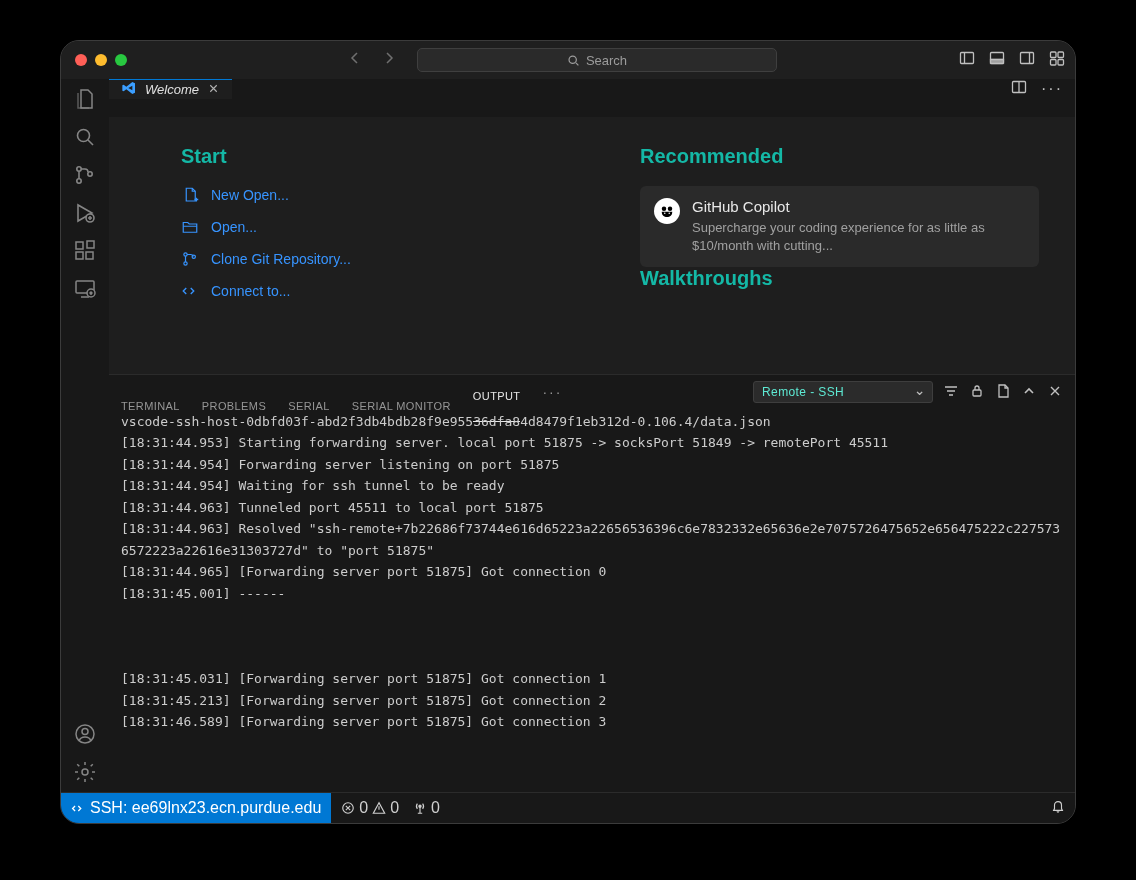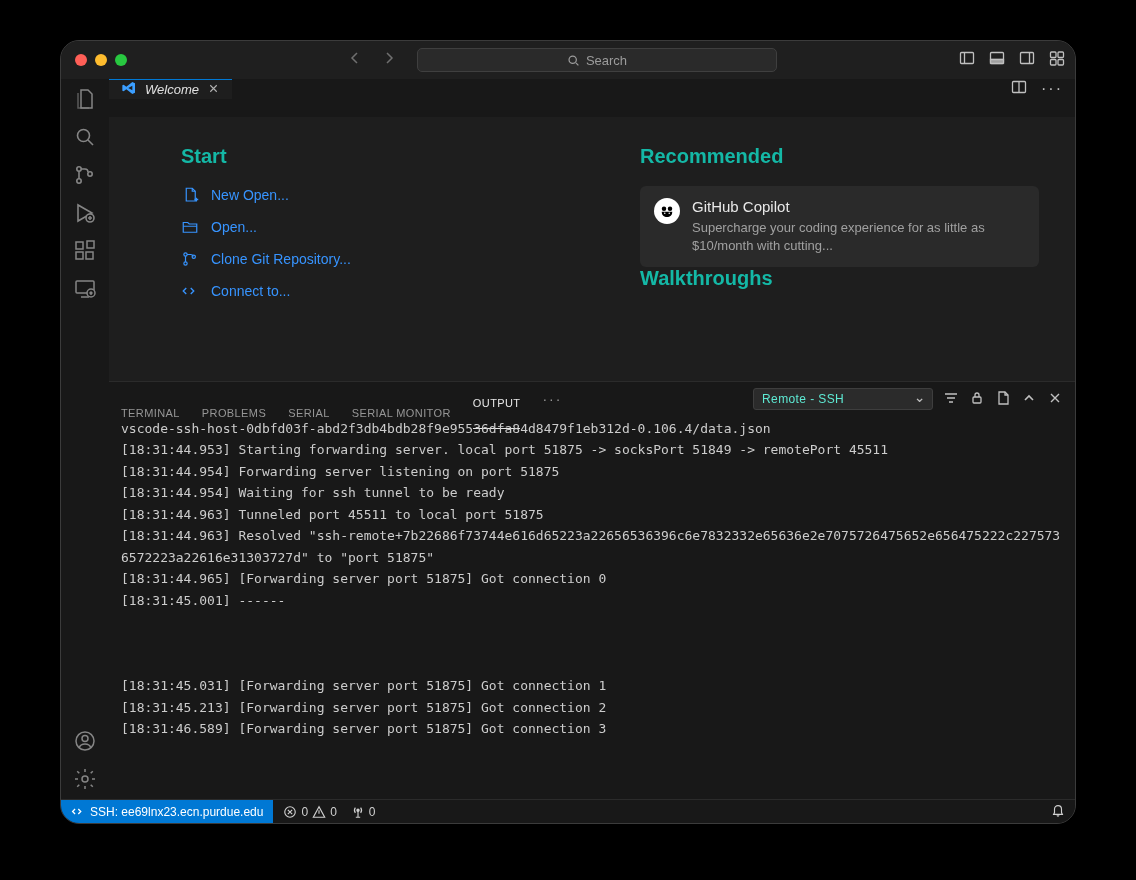--- a/index.html
+++ b/index.html
@@ -207,25 +207,25 @@
     padding: 2px 12px;
     font-family: "Menlo", "Consolas", monospace;
     font-size: 13px;
     line-height: 1.65;
     color: #cccccc;
     white-space: pre-wrap;
     word-break: break-all;
   }
   
   .statusbar {
-    height: 24px;
+    height: 31px;
     background: #181818;
     display: flex;
     align-items: stretch;
-    font-size: 12px;
+    font-size: 16px;
     color: #d0d0d0;
     flex-shrink: 0;
     border-top: 1px solid #2b2b2b;
   }
   .status-remote {
     background: #0078d4;
     color: #fff;
     display: flex;
     align-items: center;
     gap: 6px;

